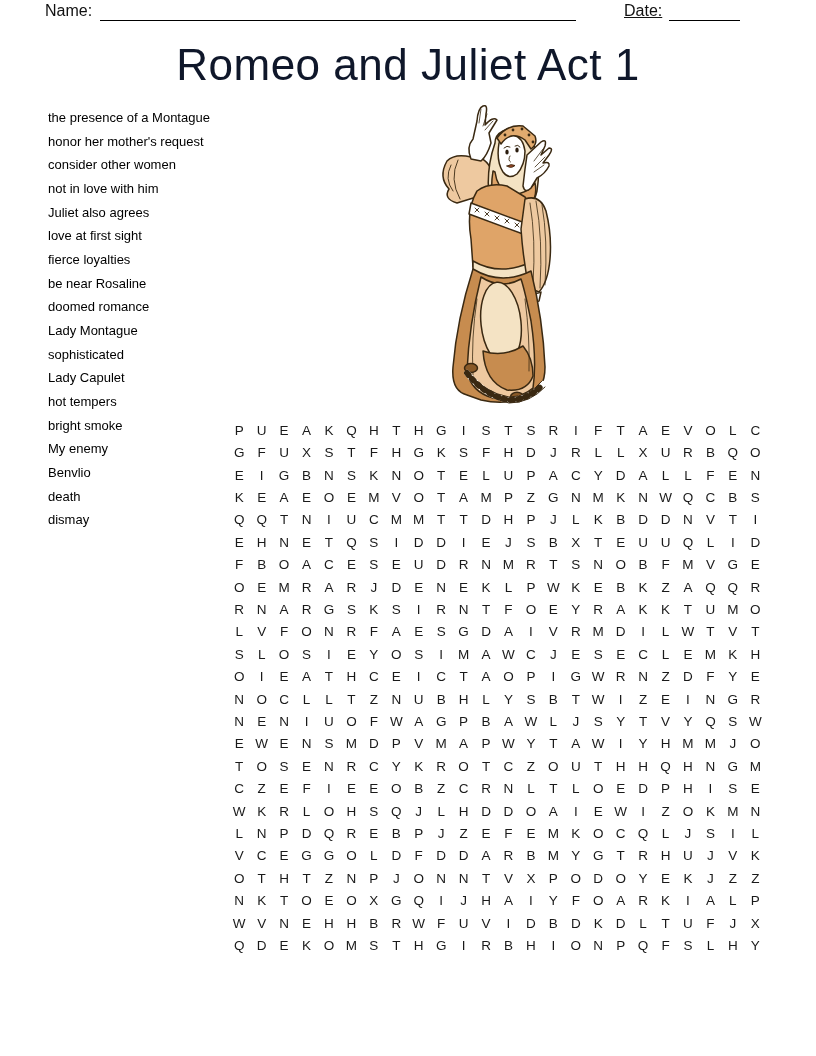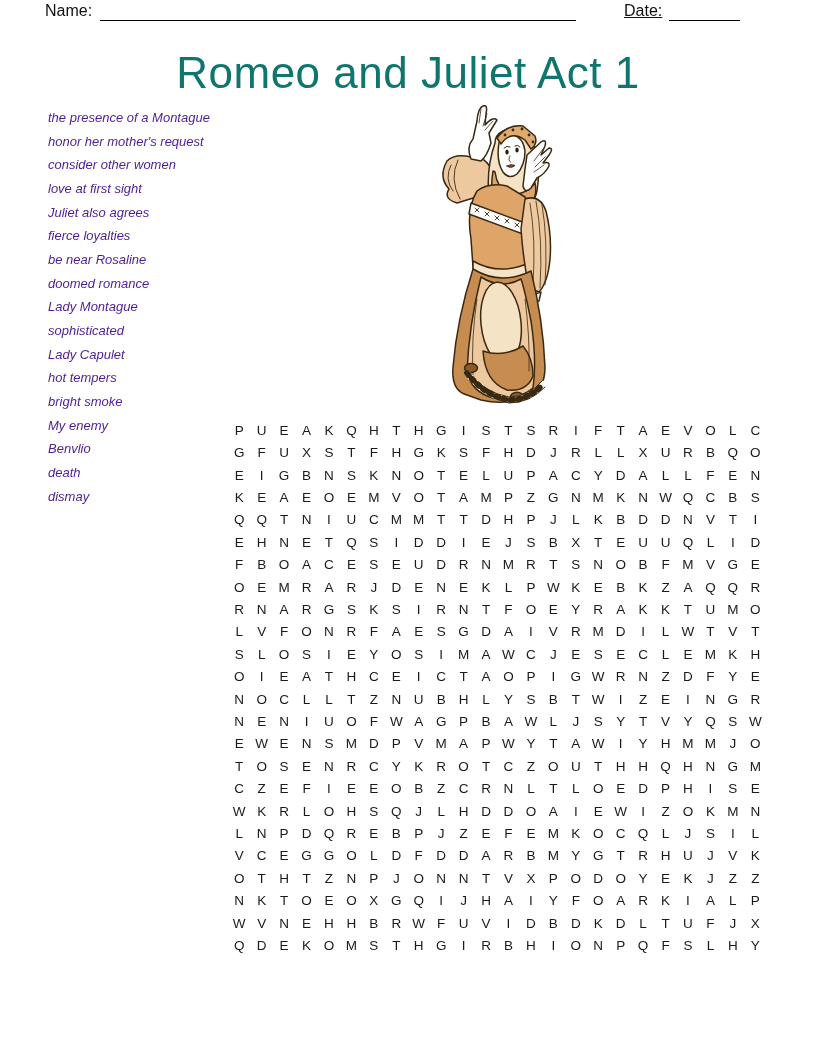--- a/index.html
+++ b/index.html
@@ -4,24 +4,24 @@
 <style>
   html,body{margin:0;padding:0;background:#ffffff;}
   body{width:816px;height:1056px;position:relative;font-family:"Liberation Sans",sans-serif;color:#000;overflow:hidden;}
   .page{position:absolute;inset:0;padding-left:40px;}
   .hdr-label{position:absolute;font-size:16px;color:#111;}
   #name-label{left:45px;top:2px;}
   #date-label{left:624px;top:2px;text-decoration:underline;}
   .fill-line{position:absolute;height:17px;border-bottom:1.6px solid #000;top:3px;}
   #name-line{left:100px;width:476px;}
   #date-line{left:669px;width:71px;}
-  h1{position:absolute;top:36px;left:0;right:0;margin:12px;text-align:center;
-     font-size:44px;font-weight:500;letter-spacing:0.5px;color:#0f766e;}
+  h1{position:absolute;top:36px;left:0;right:0;margin:4px;text-align:center;
+     font-size:44px;font-weight:500;letter-spacing:0.5px;color:#0f172a;}
   .word-list{position:absolute;left:48px;top:106px;margin:0;padding:0;list-style:none;
-     font-size:13px;color:#4c1d95;font-style:italic;}
+     font-size:13px;color:#000000;}
   .word-list li{height:23.68px;line-height:23.68px;white-space:nowrap;}
   .grid{position:absolute;left:228px;top:419px;display:grid;
      grid-template-columns:repeat(24,22.45px);grid-auto-rows:22.42px;}
   .cell{display:flex;align-items:center;justify-content:center;
      font-size:13.5px;color:#1a1a1a;}
   #figure{position:absolute;left:437px;top:99px;width:127px;height:306px;}
 </style>
 </head>
 <body>
 
@@ -31,22 +31,23 @@
   <span class="fill-line" id="name-line"></span>
   <span class="hdr-label" id="date-label">Date:</span>
   <span class="fill-line" id="date-line"></span>
 
   <h1>Romeo and Juliet Act 1</h1>
 
   <ul class="word-list">
       <li>the presence of a Montague</li>
       <li>honor her mother's request</li>
       <li>consider other women</li>
+      <li>not in love with him</li>
+      <li>Juliet also agrees</li>
       <li>love at first sight</li>
-      <li>Juliet also agrees</li>
       <li>fierce loyalties</li>
       <li>be near Rosaline</li>
       <li>doomed romance</li>
       <li>Lady Montague</li>
       <li>sophisticated</li>
       <li>Lady Capulet</li>
       <li>hot tempers</li>
       <li>bright smoke</li>
       <li>My enemy</li>
       <li>Benvlio</li>

